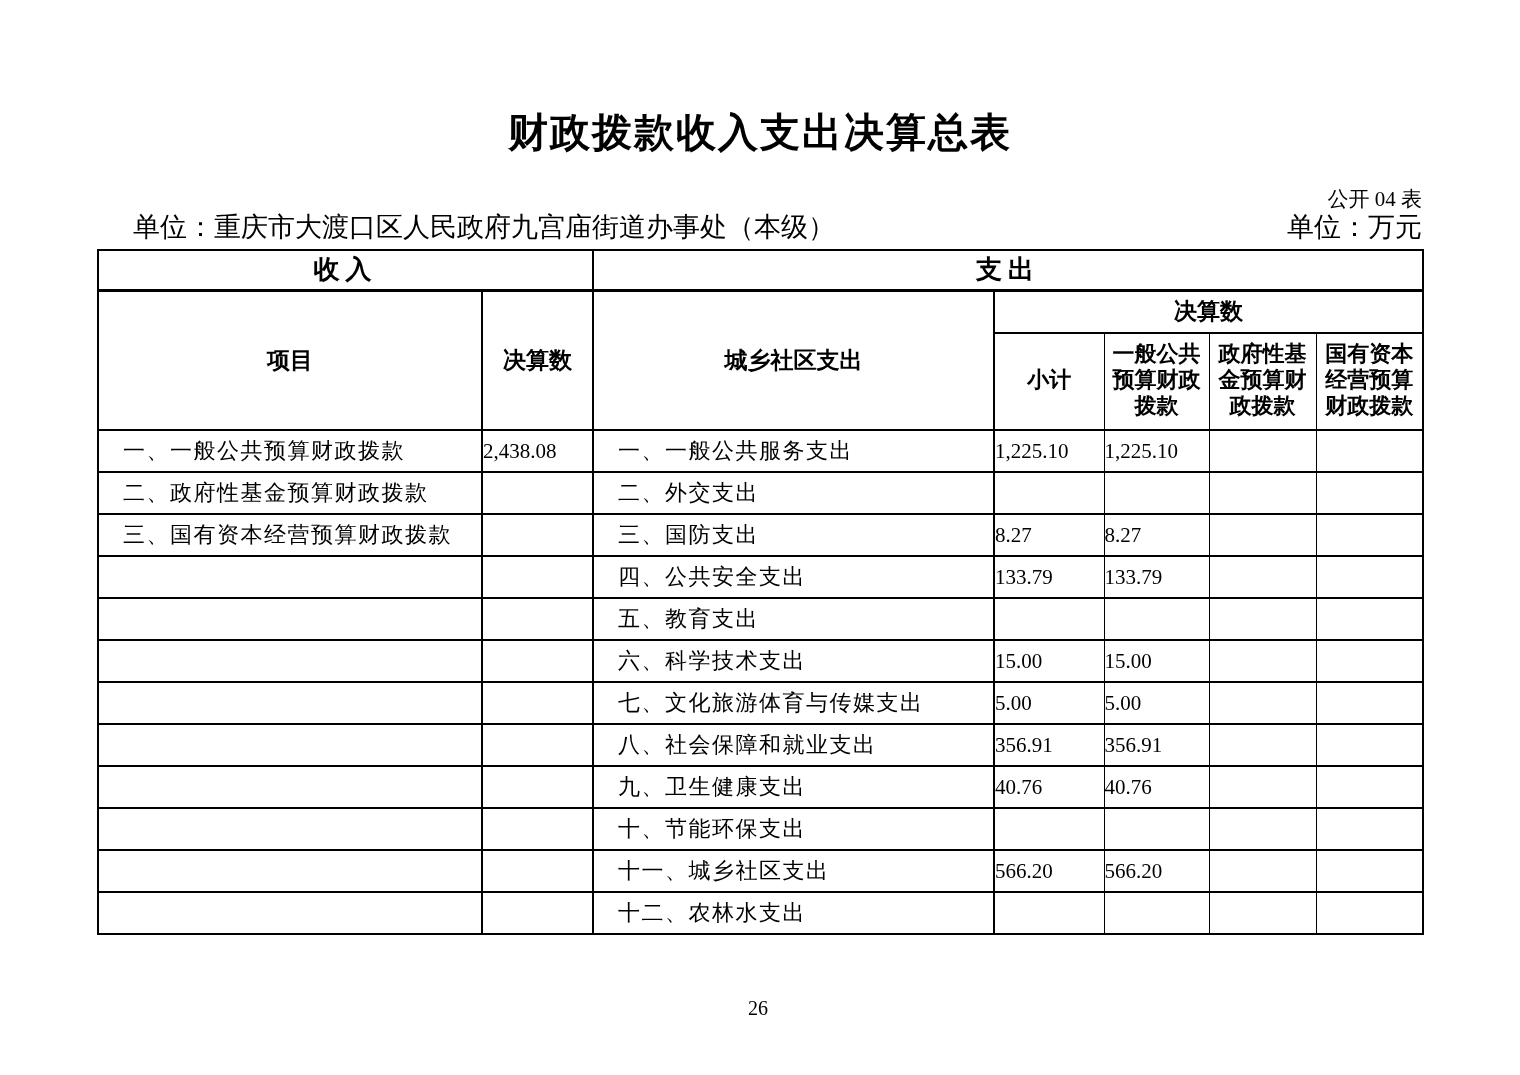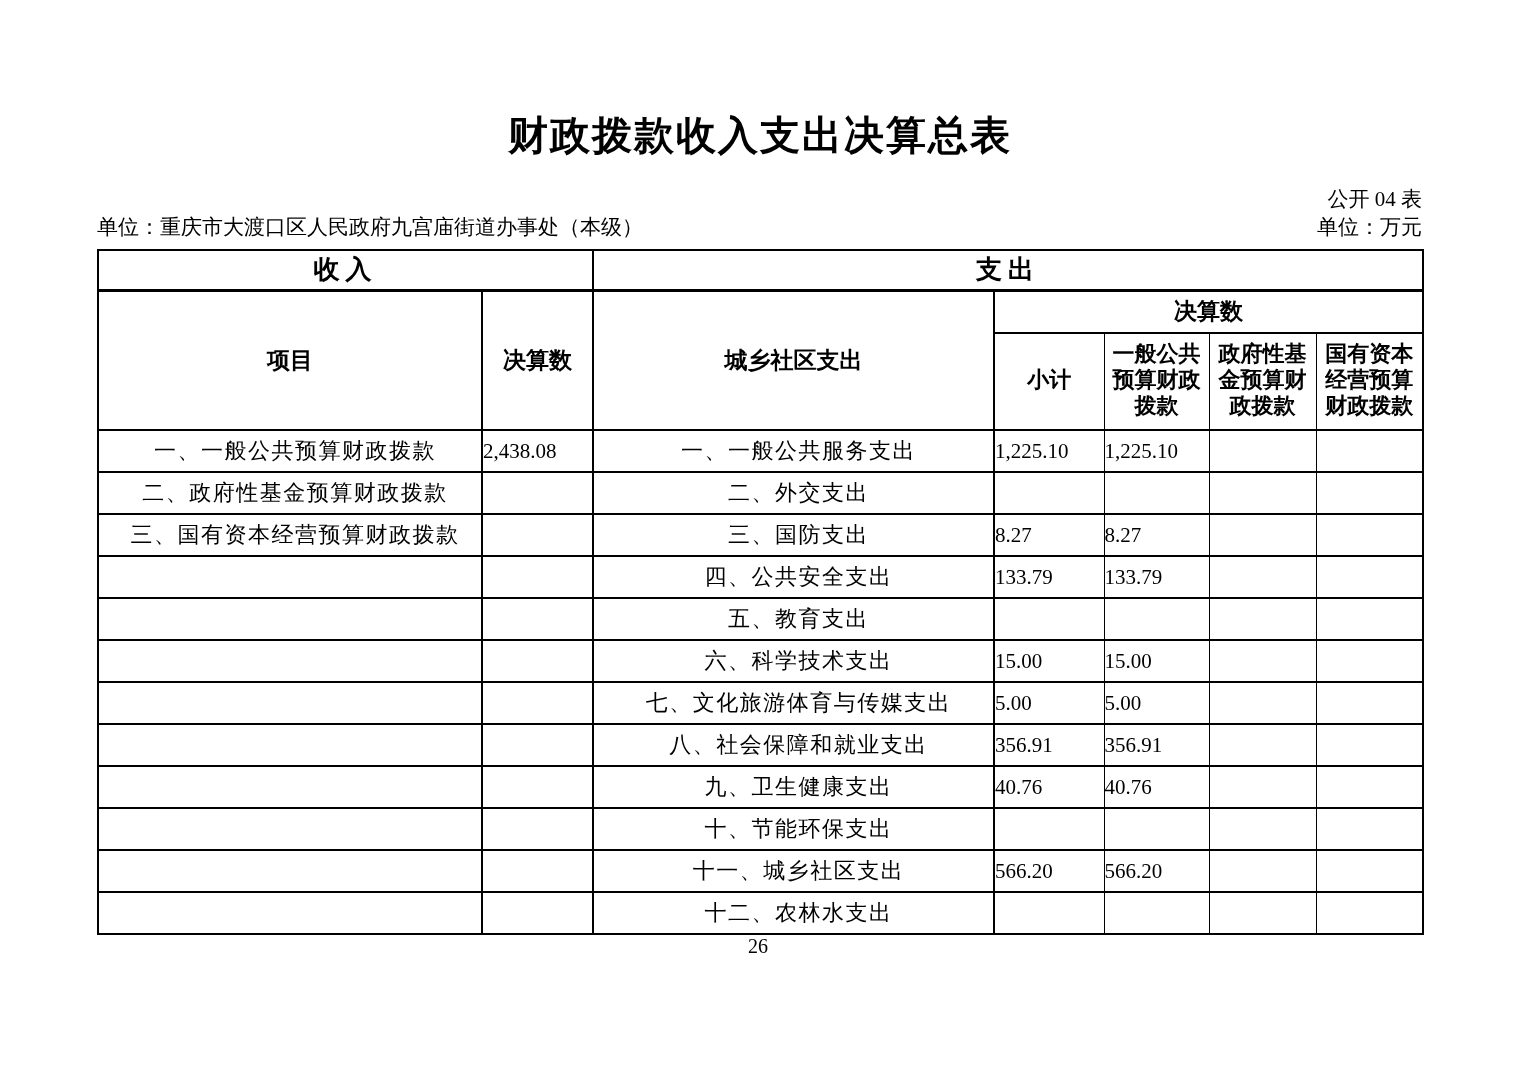--- a/index.html
+++ b/index.html
@@ -9,21 +9,21 @@
     width: 1520px;
     height: 1075px;
     background: #ffffff;
     color: #000000;
     overflow: hidden;
     font-family: "Liberation Serif", serif;
   }
   .title {
     padding-top: 108px;
     text-align: center;
-    font-family: Liberation Serif, serif;
+    font-family: Liberation Mono, monospace;
     font-weight: 700;
     font-size: 40px;
     line-height: 56px;
     letter-spacing: 2px;
     color: #000;
   }
   .table-wrap {
     width: 1325px;
     margin-left: 97px;
   }
@@ -31,24 +31,25 @@
     margin-top: 22px;
     text-align: right;
     font-size: 21px;
     line-height: 26px;
     font-family: "Liberation Serif", serif;
   }
   .meta-row {
     display: flex;
     justify-content: space-between;
     align-items: flex-start;
-    font-size: 21px;
+    font-size: 27px;
     line-height: 30px;
     margin-bottom: 7px;
     font-family: "Liberation Serif", serif;
+    margin-left: 36px;
   }
   table {
     width: 1325px;
     table-layout: fixed;
     border-collapse: collapse;
     border: 2px solid #000;
   }
   th, td {
     border: 1px solid #000;
     border-top-width: 2px;
@@ -70,33 +71,34 @@
   }
   tr.colhead-row { height: 43px; }
   tr.subheader-row th {
     height: 97px;
     font-size: 22px;
     line-height: 26px;
     padding: 2px 4px;
   }
   td { font-size: 21px; height: 42px; }
   td.item {
-    text-align: center;
-    padding-left: 10px;
+    text-align: left;
+    padding-left: 24px;
     font-size: 22px;
     letter-spacing: 1.5px;
     font-family: "Liberation Serif", serif;
   }
   td.num {
     text-align: left;
     padding-right: 1px;
     font-family: Liberation Serif, serif;
   }
   .bl2 { border-left-width: 2px !important; }
   .page-number {
+    margin-top: 62px;
     text-align: center;
     width: 1516px;
     margin-left: -97px;
     font-size: 20px;
     font-family: "Liberation Serif", serif;
   }
 </style>
 </head>
 <body>
 

